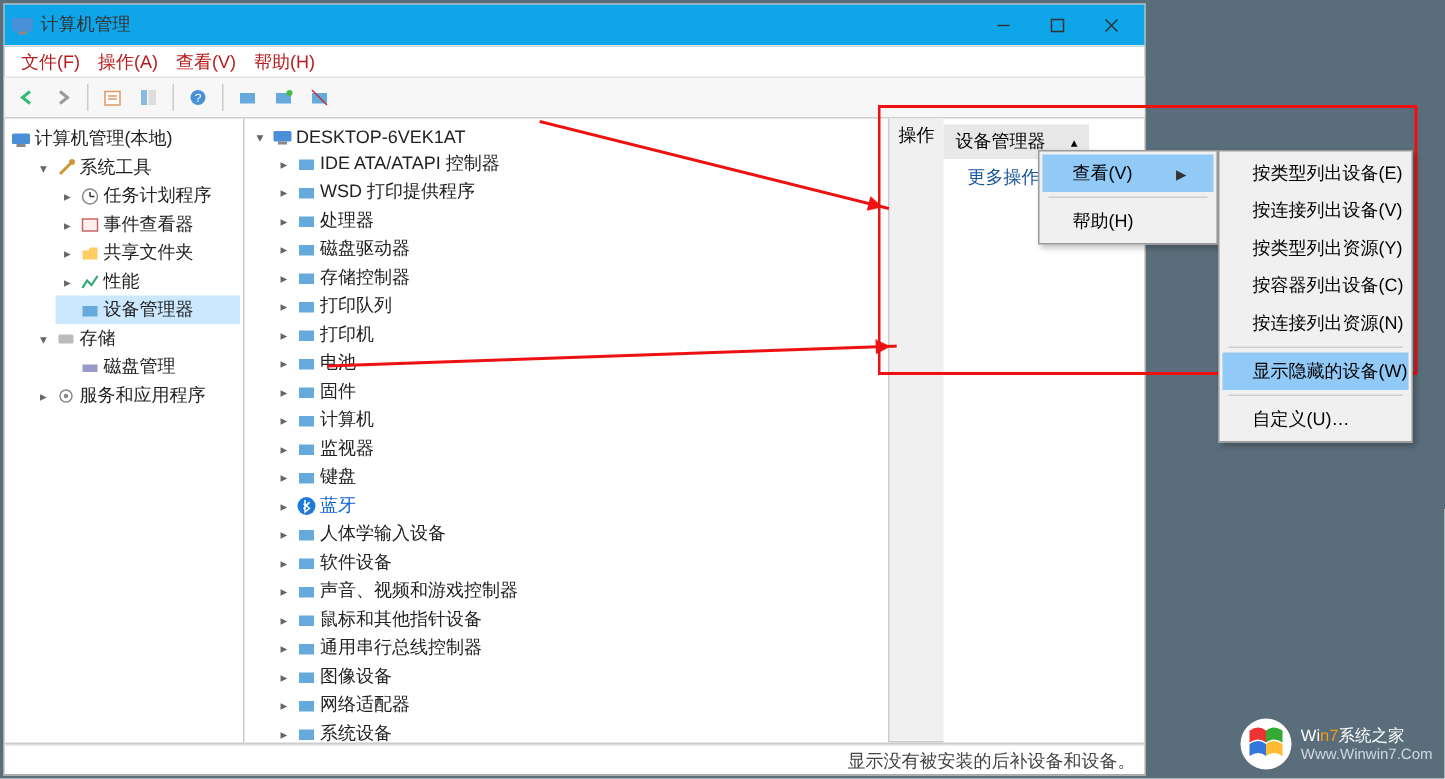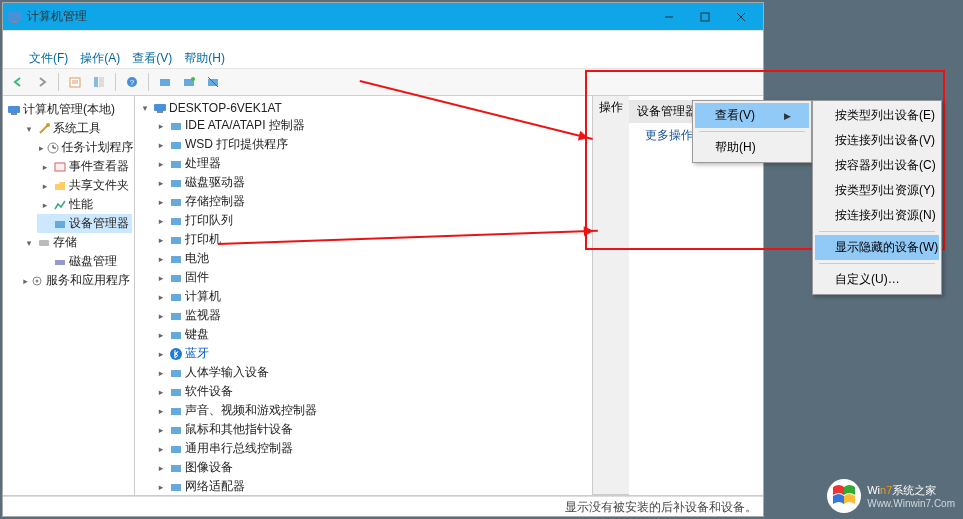--- a/index.html
+++ b/index.html
@@ -5,29 +5,29 @@
 * { margin: 0; padding: 0; box-sizing: border-box; font-family: "Microsoft YaHei", "SimSun", Arial, sans-serif; }
 body { background: #5a6d7a; width: 963px; height: 519px; position: relative; overflow: hidden; font-size: 11px; }
 
 .window { position: absolute; left: 2px; top: 2px; width: 762px; height: 515px; background: #fff; border: 1px solid #aaa; display: flex; flex-direction: column; }
 
 .titlebar { height: 28px; display: flex; align-items: center; padding: 0 4px; background: #0ea5e9; border-bottom: 1px solid #e5e5e5; }
 .titlebar .icon { width: 16px; height: 16px; margin-right: 4px; }
 .titlebar .title { flex: 1; font-size: 12px; color: #333; }
 .titlebar .winbtn { width: 36px; height: 24px; display: flex; align-items: center; justify-content: center; color: #444; }
 
-.menubar { height: 20px; display: flex; padding: 0 20px; font-size: 12px; color: #0369a1; margin-top: 17px; }
+.menubar { height: 20px; display: flex; padding: 0 5px; font-size: 12px; color: #b91c1c; }
 .menubar .item { padding: 2px 6px; cursor: default; }
 
 .toolbar { height: 28px; border-top: 1px solid #e5e5e5; border-bottom: 1px solid #d0d0d0; display: flex; align-items: center; padding: 0 4px; gap: 2px; background: #f7f7f7; }
 .toolbar .tbtn { width: 22px; height: 22px; display: flex; align-items: center; justify-content: center; color: #555; border: 1px solid transparent; }
 .toolbar .sep { width: 1px; height: 18px; background: #ccc; margin: 0 3px; }
 
 .body { flex: 1; display: flex; border-bottom: 1px solid #ccc; min-height: 0; }
-.leftpane { width: 132px; border-right: 1px solid #ccc; overflow: auto; padding: 4px 2px; text-align: right; }
+.leftpane { width: 160px; border-right: 1px solid #ccc; overflow: auto; padding: 4px 2px; text-align: right; }
 .midpane { flex: 1; border-right: 1px solid #ccc; overflow: auto; padding: 4px 2px; position: relative; }
 .rightpane { width: 170px; display: flex; flex-direction: row; }
 .rightpane .hdr { background: #f0f0f0; border-bottom: 1px solid #ccc; padding: 3px 6px; font-size: 12px; }
 .rightpane .section { padding: 4px 0; }
 .rightpane .secHdr { background: #e8e8e8; padding: 3px 8px; font-size: 12px; display: flex; justify-content: space-between; align-items: center; }
 .rightpane .act { padding: 4px 16px; font-size: 12px; color: #15559b; cursor: default; }
 
 .tree { list-style: none; font-size: 12px; color: #222; }
 .tree ul { list-style: none; padding-left: 16px; }
 .tree li { white-space: nowrap; }
@@ -562,24 +562,24 @@
 </div>
 
 <div class="ctxmenu" style="left:812px; top:100px; width:130px;">
   <div class="row">
       <span>按类型列出设备(E)</span>
     </div>
   <div class="row">
       <span>按连接列出设备(V)</span>
     </div>
   <div class="row">
+      <span>按类型列出资源(Y)</span>
+    </div>
+  <div class="row">
       <span>按容器列出设备(C)</span>
-    </div>
-  <div class="row">
-      <span>按类型列出资源(Y)</span>
     </div>
   <div class="row">
       <span>按连接列出资源(N)</span>
     </div>
   <div class="divider"></div>
   <div class="row hi">
       <span>显示隐藏的设备(W)</span>
     </div>
   <div class="divider"></div>
   <div class="row">

